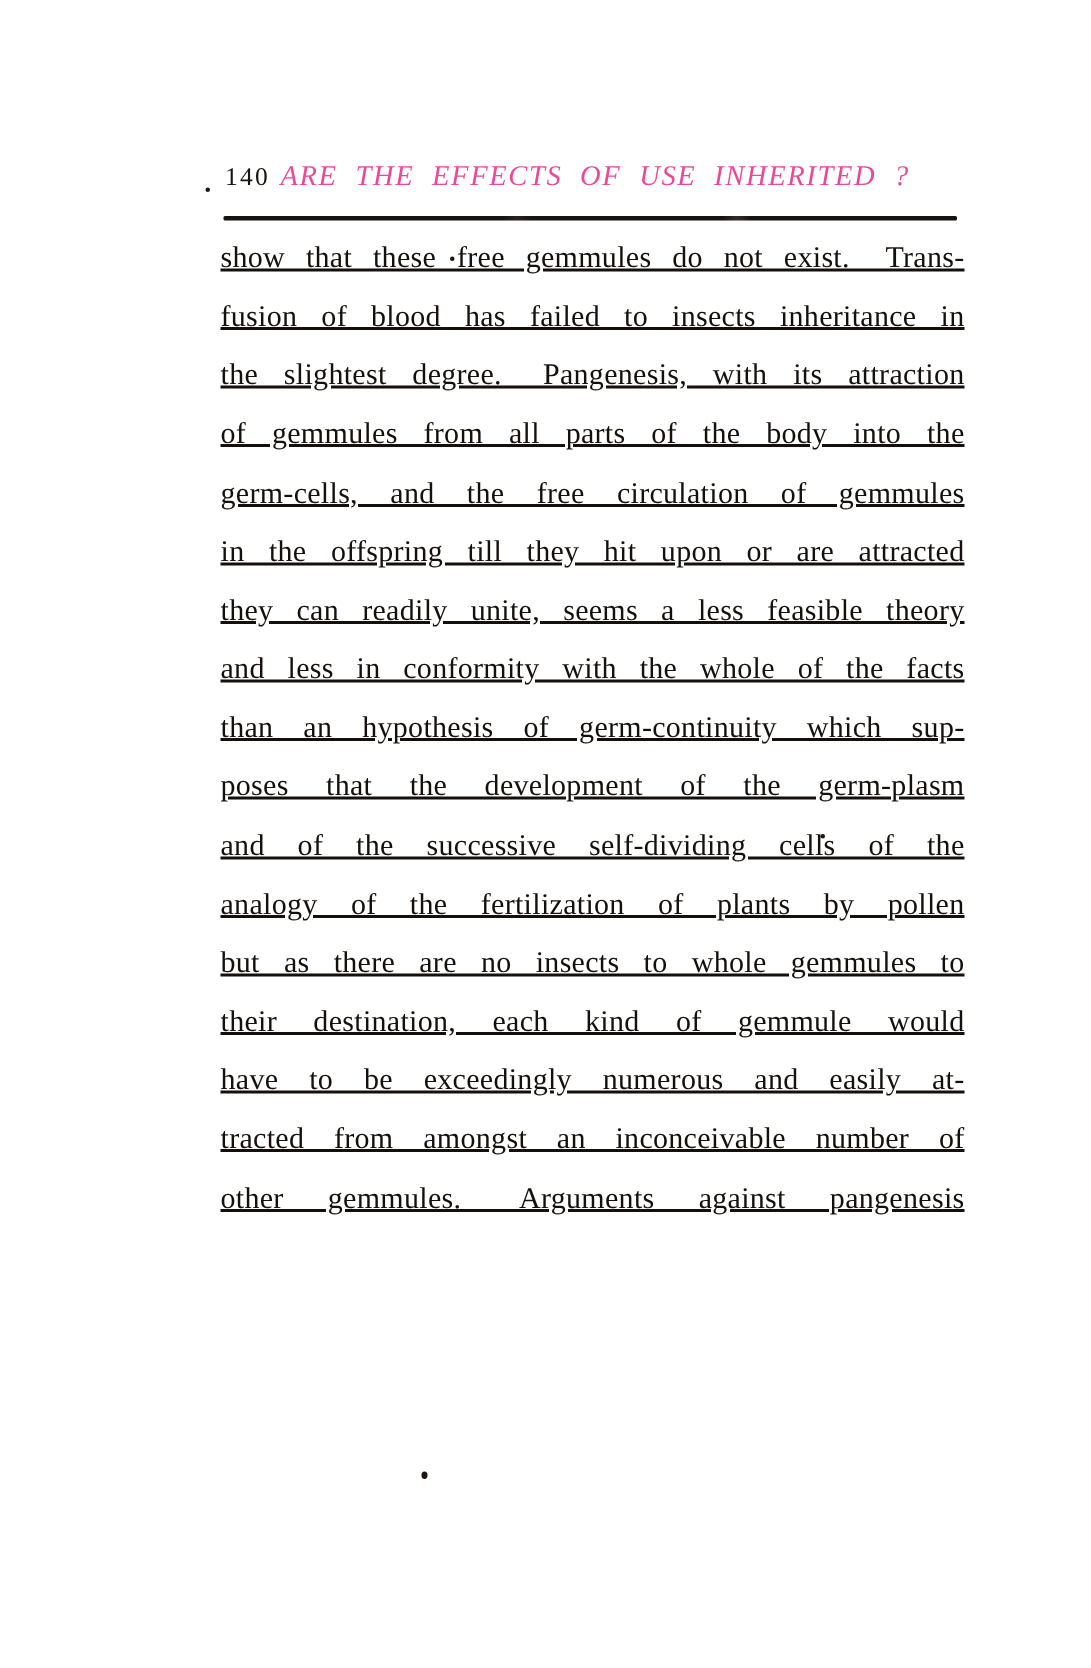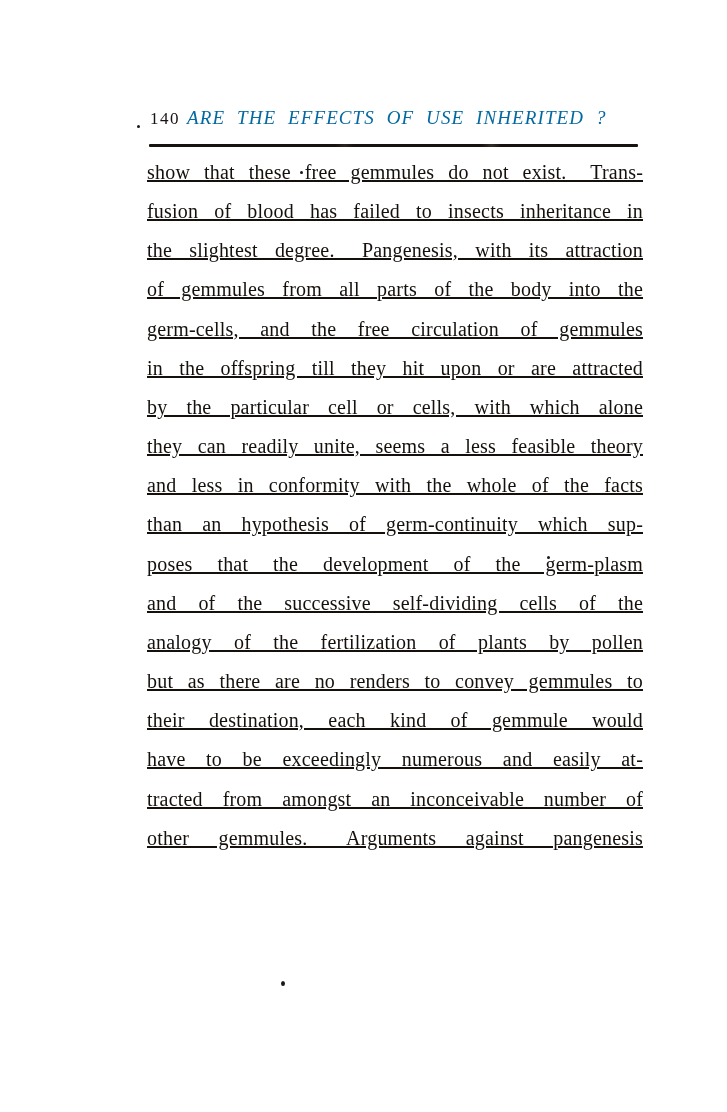--- a/index.html
+++ b/index.html
@@ -29,21 +29,21 @@
     font-size: 17px;
     letter-spacing: 1.5px;
     margin-right: 7px;
     color: #181310;
   }
   .head-title {
     font-style: italic;
     font-size: 19px;
     letter-spacing: 1.1px;
     word-spacing: 6px;
-    color: #0369a1;
+    color: #ec4899;
   }
   .head-rule {
     position: absolute;
     left: 149px;
     top: 144px;
     width: 489px;
     height: 3px;
     background: linear-gradient(90deg,
       #171310 0%, #171310 38%, #2a241f 40%, #171310 42%,
       #171310 68%, #332c26 70%, #171310 72%, #171310 100%);
@@ -91,27 +91,26 @@
 
   <div class="head-rule"></div>
 
   <main class="body-text">
     <div class="line">show that these free gemmules do not exist.  Trans-</div>
     <div class="line">fusion of blood has failed to insects inheritance in</div>
     <div class="line">the slightest degree.  Pangenesis, with its attraction</div>
     <div class="line">of gemmules from all parts of the body into the</div>
     <div class="line">germ-cells, and the free circulation of gemmules</div>
     <div class="line">in the offspring till they hit upon or are attracted</div>
-    <div class="line">by the particular cell or cells, with which alone</div>
     <div class="line">they can readily unite, seems a less feasible theory</div>
     <div class="line">and less in conformity with the whole of the facts</div>
     <div class="line">than an hypothesis of germ-continuity which sup-</div>
     <div class="line">poses that the development of the germ-plasm</div>
     <div class="line">and of the successive self-dividing cells of the</div>
     <div class="line">analogy of the fertilization of plants by pollen</div>
-    <div class="line">but as there are no renders to convey gemmules to</div>
+    <div class="line">but as there are no insects to whole gemmules to</div>
     <div class="line">their destination, each kind of gemmule would</div>
     <div class="line">have to be exceedingly numerous and easily at-</div>
     <div class="line">tracted from amongst an inconceivable number of</div>
     <div class="line">other gemmules.  Arguments against pangenesis</div>
   </main>
 
 </div>
 
 </body></html>

